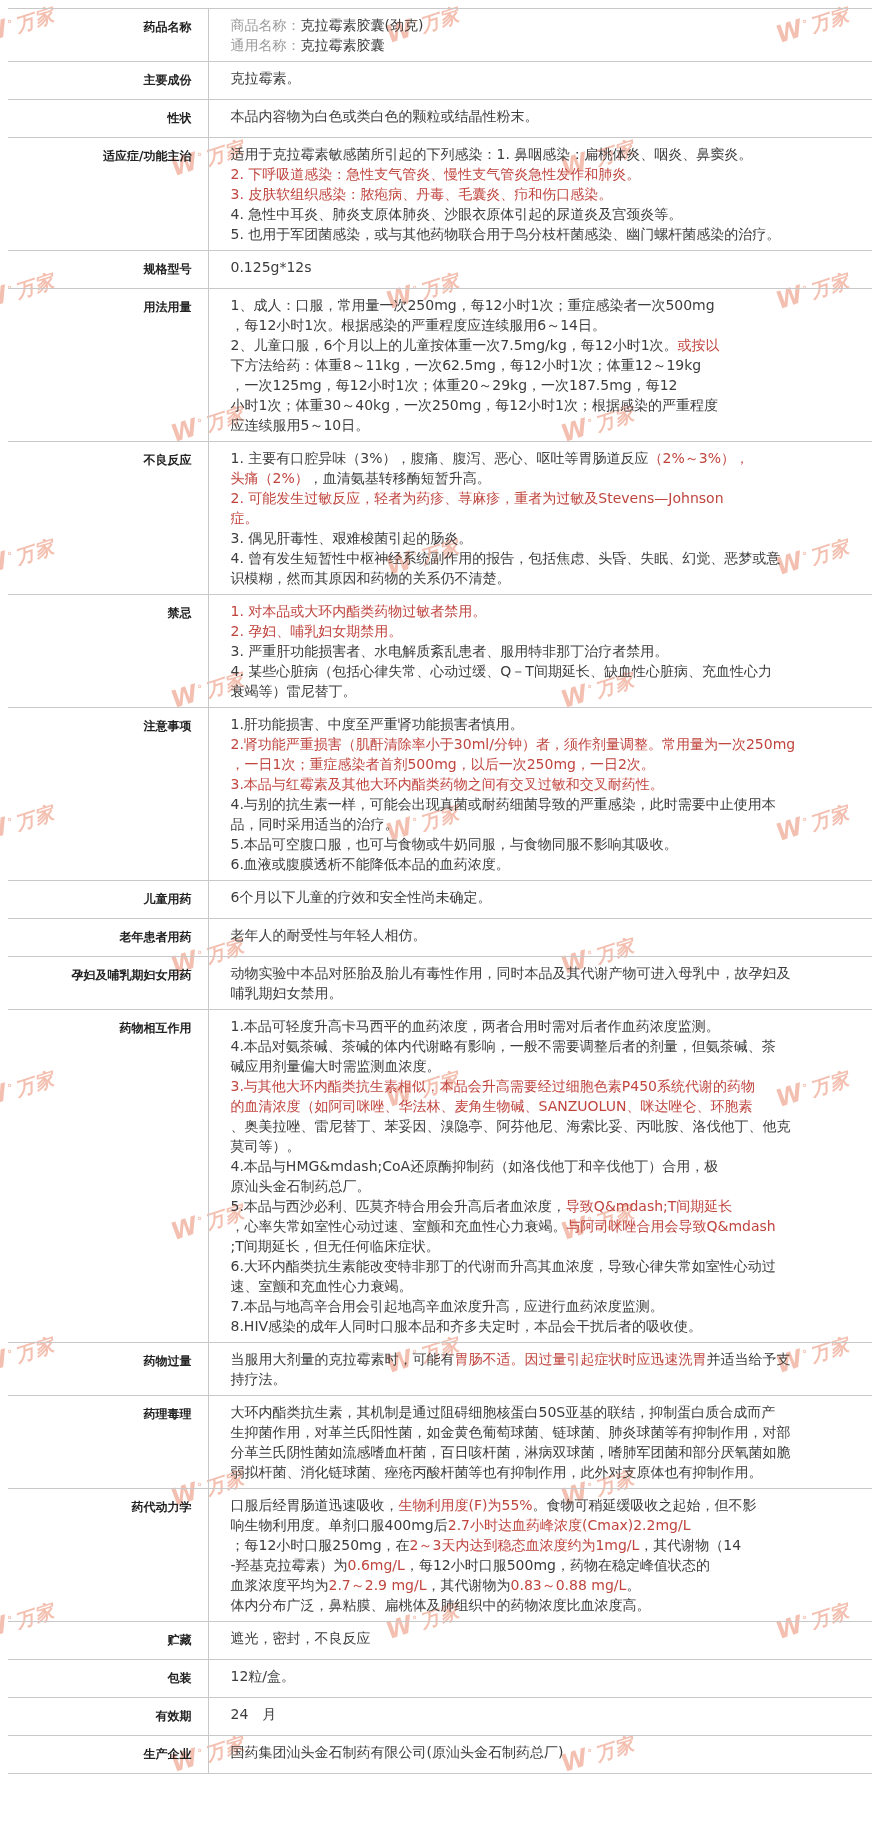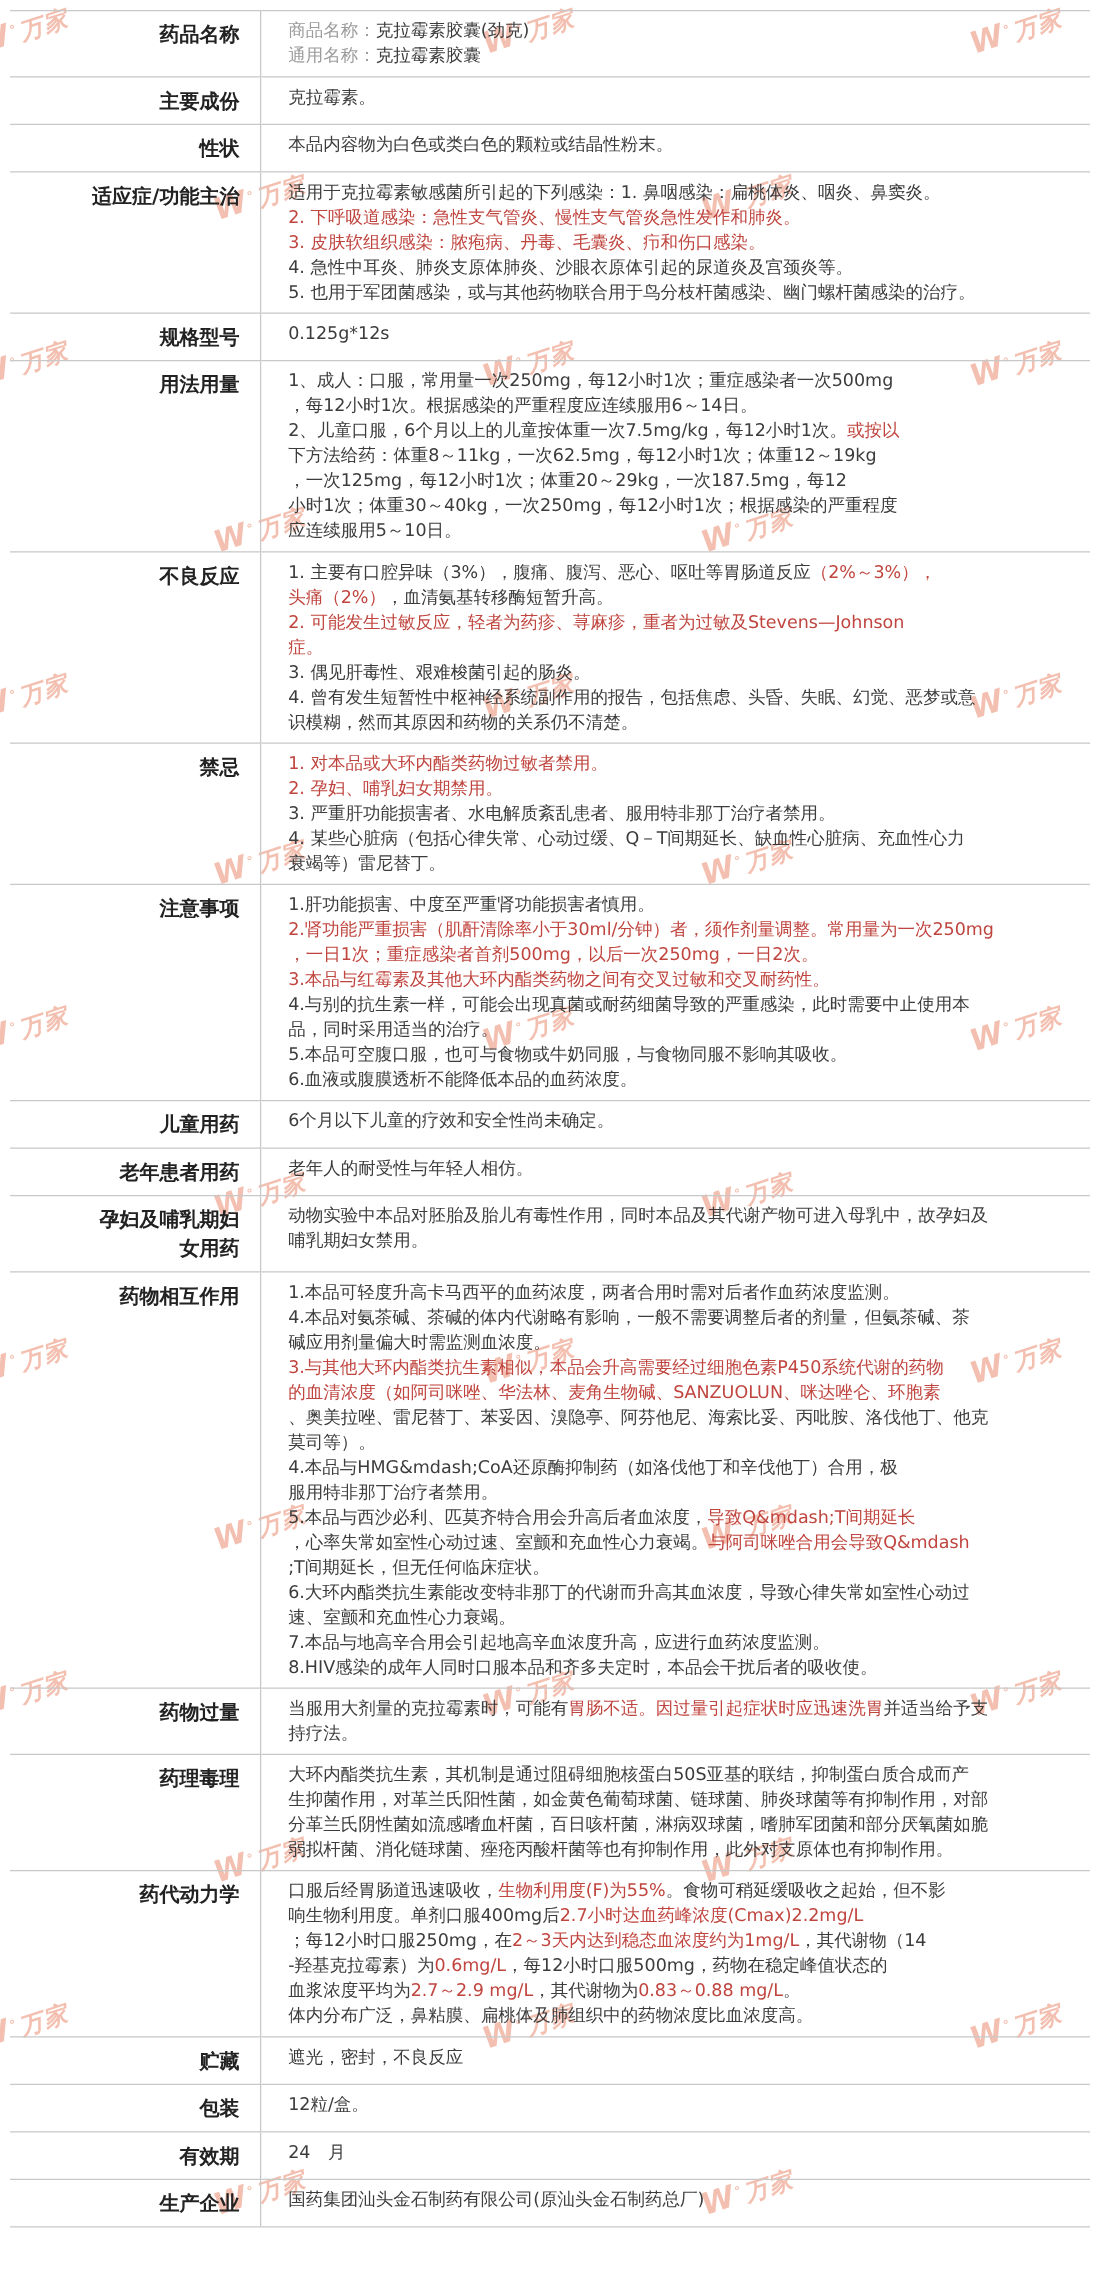--- a/index.html
+++ b/index.html
@@ -35,21 +35,21 @@
     background:transparent;
     border-bottom:1px solid #c8c8c8;
   }
   col.c-label{width:200px;}
   tr.row{border-top:1px solid #c8c8c8;}
   th.label{
     border-right:1px solid #c8c8c8;
     vertical-align:top;
     text-align:right;
     padding:7px 16px 7px 56px;
-    font-size:16px;
+    font-size:12px;
     line-height:23px;
     font-weight:bold;
     color:#222222;
     word-break:break-all;
   }
   td.content{
     vertical-align:top;
     padding:6px 8px 6px 22px;
     font-size:14px;
     line-height:20px;
@@ -213,21 +213,21 @@
           <th class="label">药物相互作用</th>
           <td class="content">
             <div class="line"><span class="seg seg-text">1.本品可轻度升高卡马西平的血药浓度，两者合用时需对后者作血药浓度监测。</span></div>
             <div class="line"><span class="seg seg-text">4.本品对氨茶碱、茶碱的体内代谢略有影响，一般不需要调整后者的剂量，但氨茶碱、茶</span></div>
             <div class="line"><span class="seg seg-text">碱应用剂量偏大时需监测血浓度。</span></div>
             <div class="line"><span class="seg seg-red">3.与其他大环内酯类抗生素相似，本品会升高需要经过细胞色素P450系统代谢的药物</span></div>
             <div class="line"><span class="seg seg-red">的血清浓度（如阿司咪唑、华法林、麦角生物碱、SANZUOLUN、咪达唑仑、环胞素</span></div>
             <div class="line"><span class="seg seg-text">、奥美拉唑、雷尼替丁、苯妥因、溴隐亭、阿芬他尼、海索比妥、丙吡胺、洛伐他丁、他克</span></div>
             <div class="line"><span class="seg seg-text">莫司等）。</span></div>
             <div class="line"><span class="seg seg-text">4.本品与HMG&amp;mdash;CoA还原酶抑制药（如洛伐他丁和辛伐他丁）合用，极</span></div>
-            <div class="line"><span class="seg seg-text">服用特非那丁治疗者禁用。</span></div>
+            <div class="line"><span class="seg seg-text">原汕头金石制药总厂。</span></div>
             <div class="line"><span class="seg seg-text">5.本品与西沙必利、匹莫齐特合用会升高后者血浓度，</span><span class="seg seg-red">导致Q&amp;mdash;T间期延长</span></div>
             <div class="line"><span class="seg seg-text">，心率失常如室性心动过速、室颤和充血性心力衰竭。</span><span class="seg seg-red">与阿司咪唑合用会导致Q&amp;mdash</span></div>
             <div class="line"><span class="seg seg-text">;T间期延长，但无任何临床症状。</span></div>
             <div class="line"><span class="seg seg-text">6.大环内酯类抗生素能改变特非那丁的代谢而升高其血浓度，导致心律失常如室性心动过</span></div>
             <div class="line"><span class="seg seg-text">速、室颤和充血性心力衰竭。</span></div>
             <div class="line"><span class="seg seg-text">7.本品与地高辛合用会引起地高辛血浓度升高，应进行血药浓度监测。</span></div>
             <div class="line"><span class="seg seg-text">8.HIV感染的成年人同时口服本品和齐多夫定时，本品会干扰后者的吸收使。</span></div>
           </td>
         </tr>
         <tr class="row">

